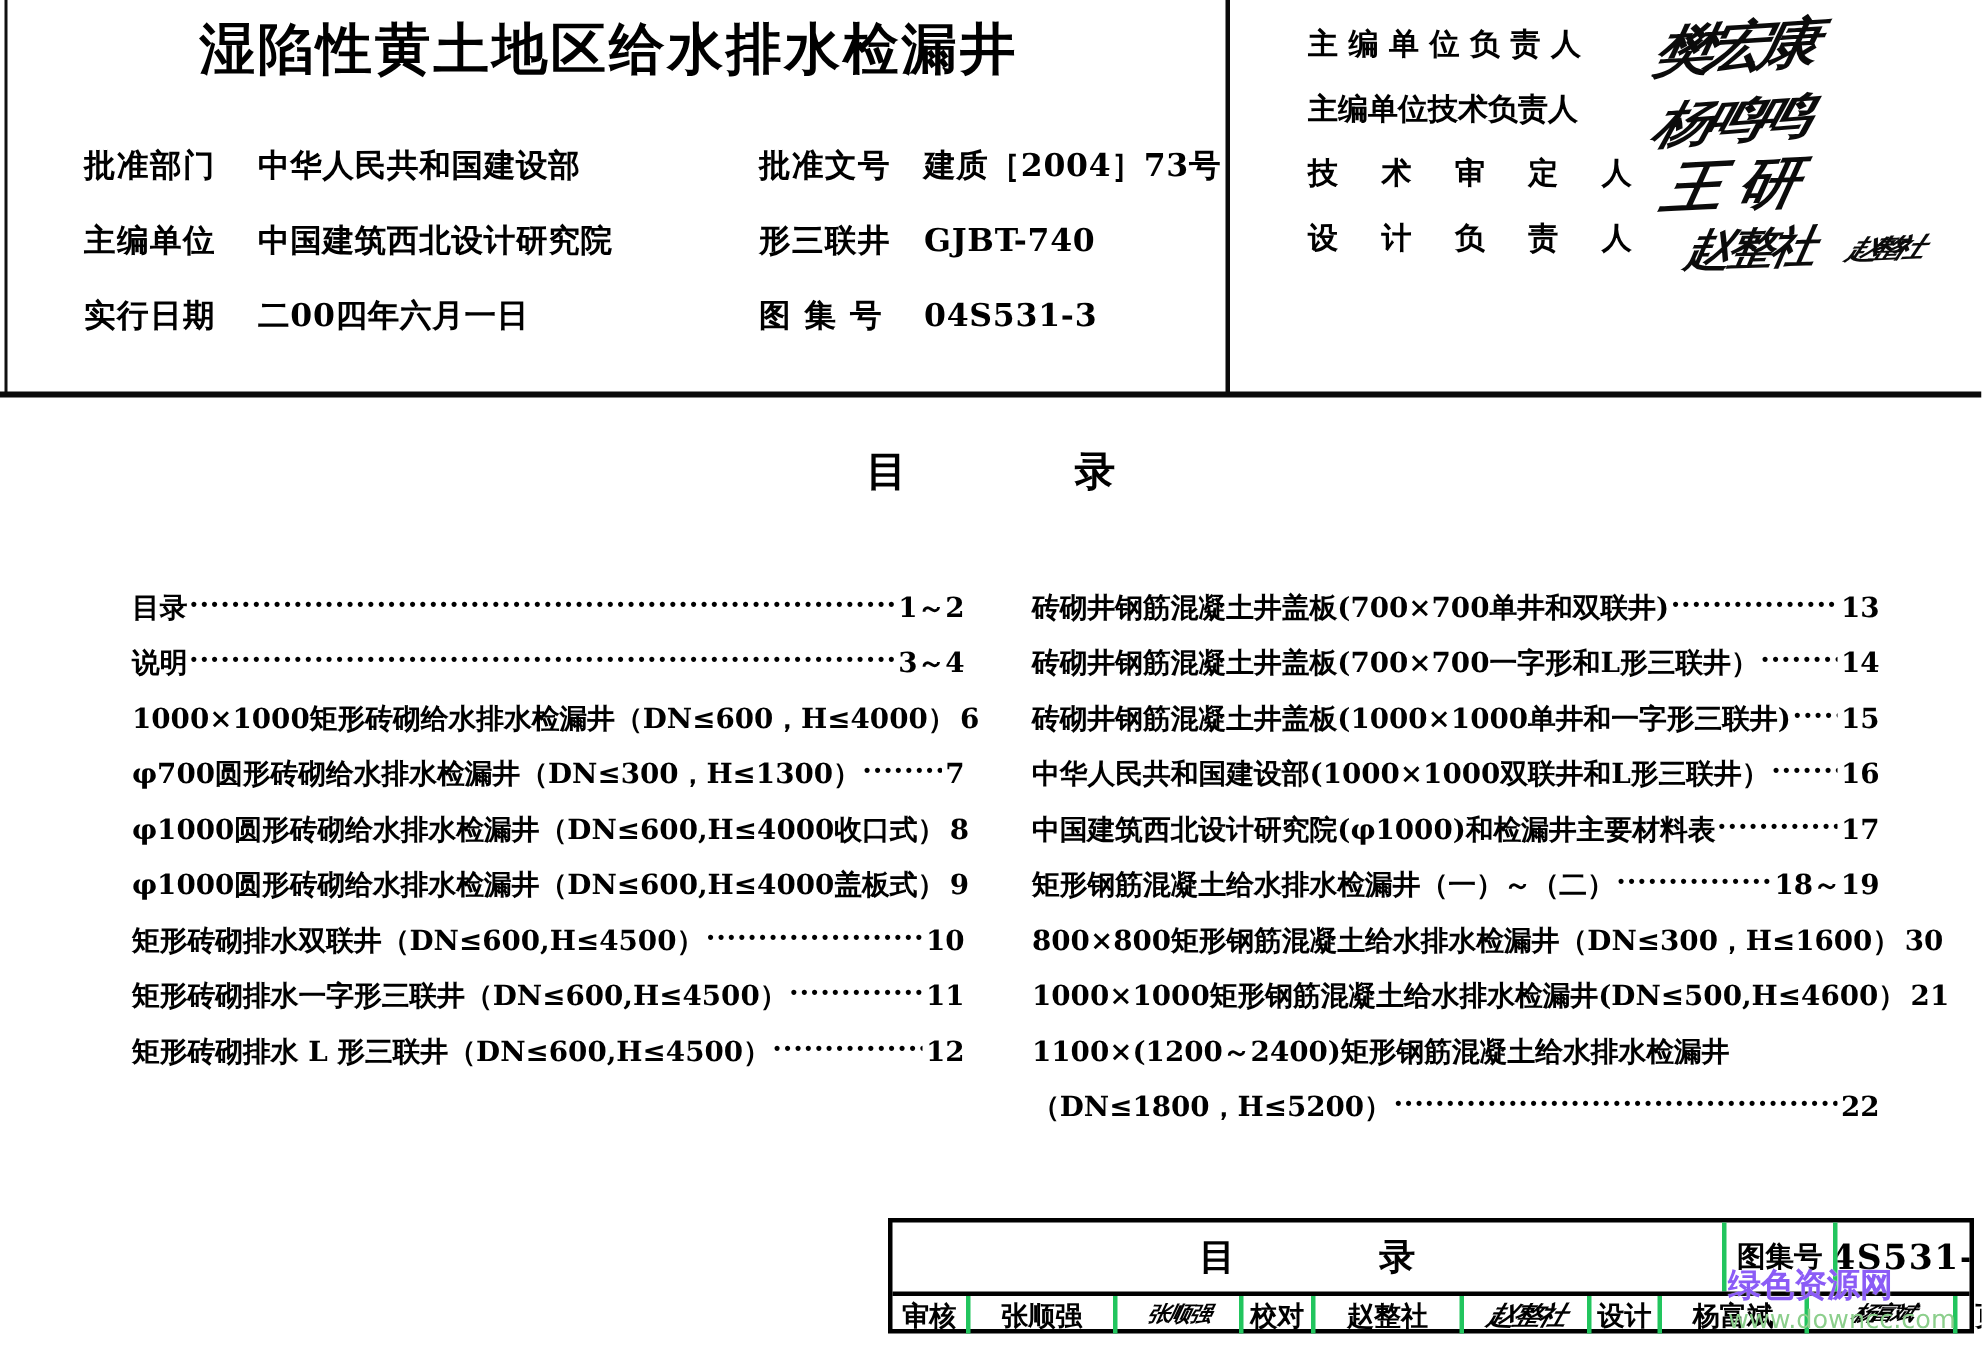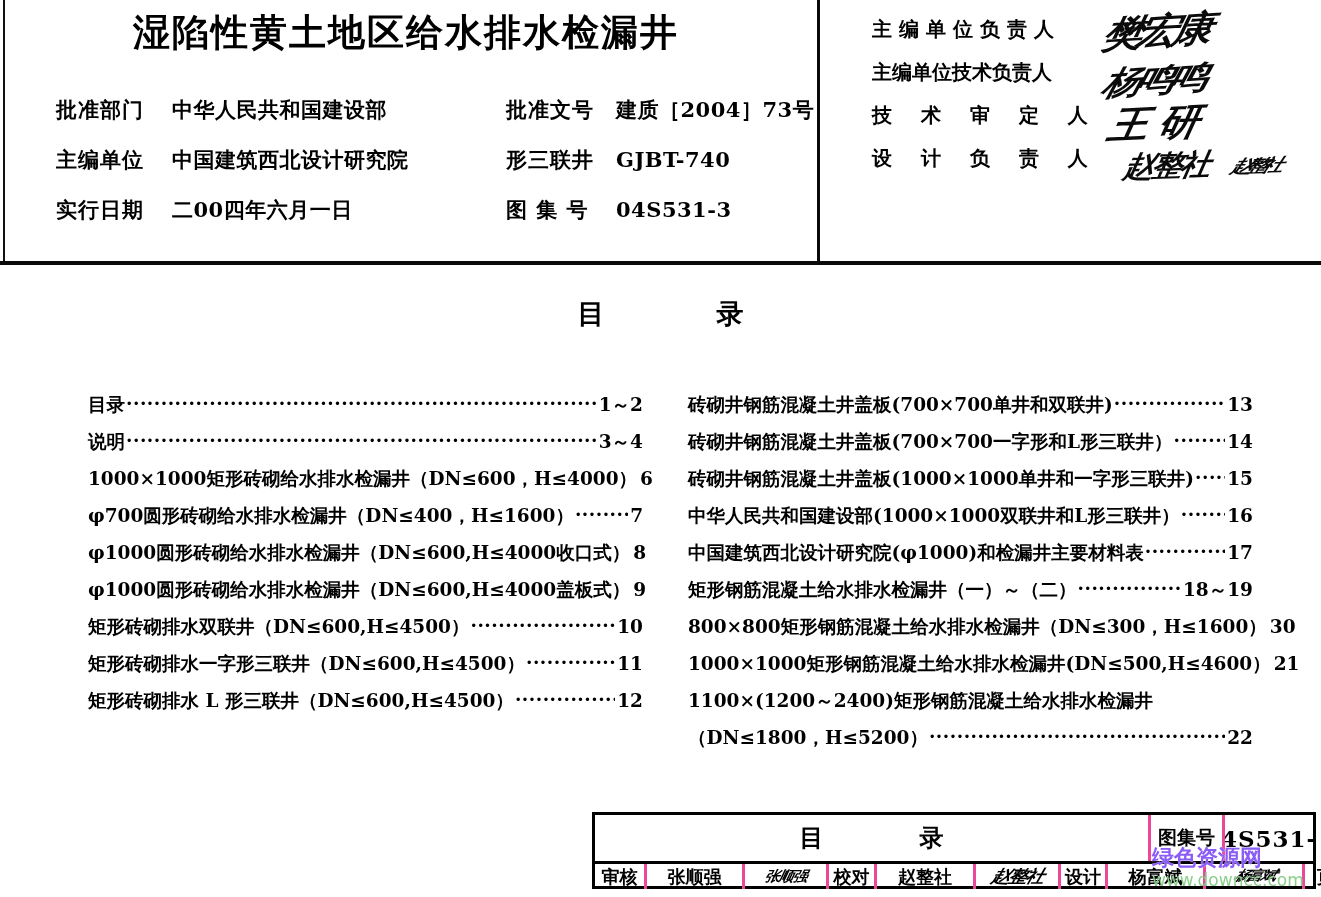--- a/index.html
+++ b/index.html
@@ -191,21 +191,21 @@
   .tb-cell {
     display: flex;
     align-items: center;
     justify-content: center;
     box-sizing: border-box;
     font-size: 19px;
     font-weight: 600;
     white-space: nowrap;
     overflow: hidden;
   }
-  .tb-sep { border-left: 3px solid #ec4899; }
+  .tb-sep { border-left: 3px solid #22c55e; }
   .tb-title-cell {
     flex: 0 0 553px;
     font-size: 24px;
     font-weight: bold;
     letter-spacing: 0px;
   }
   .tb-title-cell .gap { display: inline-block; width: 96px; }
   .tb-label-cell { flex: 0 0 74px; font-size: 19px; }
   .tb-value-cell { flex: 0 0 auto; font-size: 23px; font-weight: bold; letter-spacing: 1px; }
 
@@ -341,21 +341,21 @@
       <span class="toc-text">说明</span>
       <span class="toc-dots"></span>
       <span class="toc-page">3～4</span>
     </div>
     <div class="toc-item">
       <span class="toc-text">1000×1000矩形砖砌给水排水检漏井（DN≤600，H≤4000）</span>
       <span class="toc-dots"></span>
       <span class="toc-page">6</span>
     </div>
     <div class="toc-item">
-      <span class="toc-text">φ700圆形砖砌给水排水检漏井（DN≤400，H≤1600）</span>
+      <span class="toc-text">φ700圆形砖砌给水排水检漏井（DN≤300，H≤1300）</span>
       <span class="toc-dots"></span>
       <span class="toc-page">7</span>
     </div>
     <div class="toc-item">
       <span class="toc-text">φ1000圆形砖砌给水排水检漏井（DN≤600,H≤4000收口式）</span>
       <span class="toc-dots"></span>
       <span class="toc-page">8</span>
     </div>
     <div class="toc-item">
       <span class="toc-text">φ1000圆形砖砌给水排水检漏井（DN≤600,H≤4000盖板式）</span>

